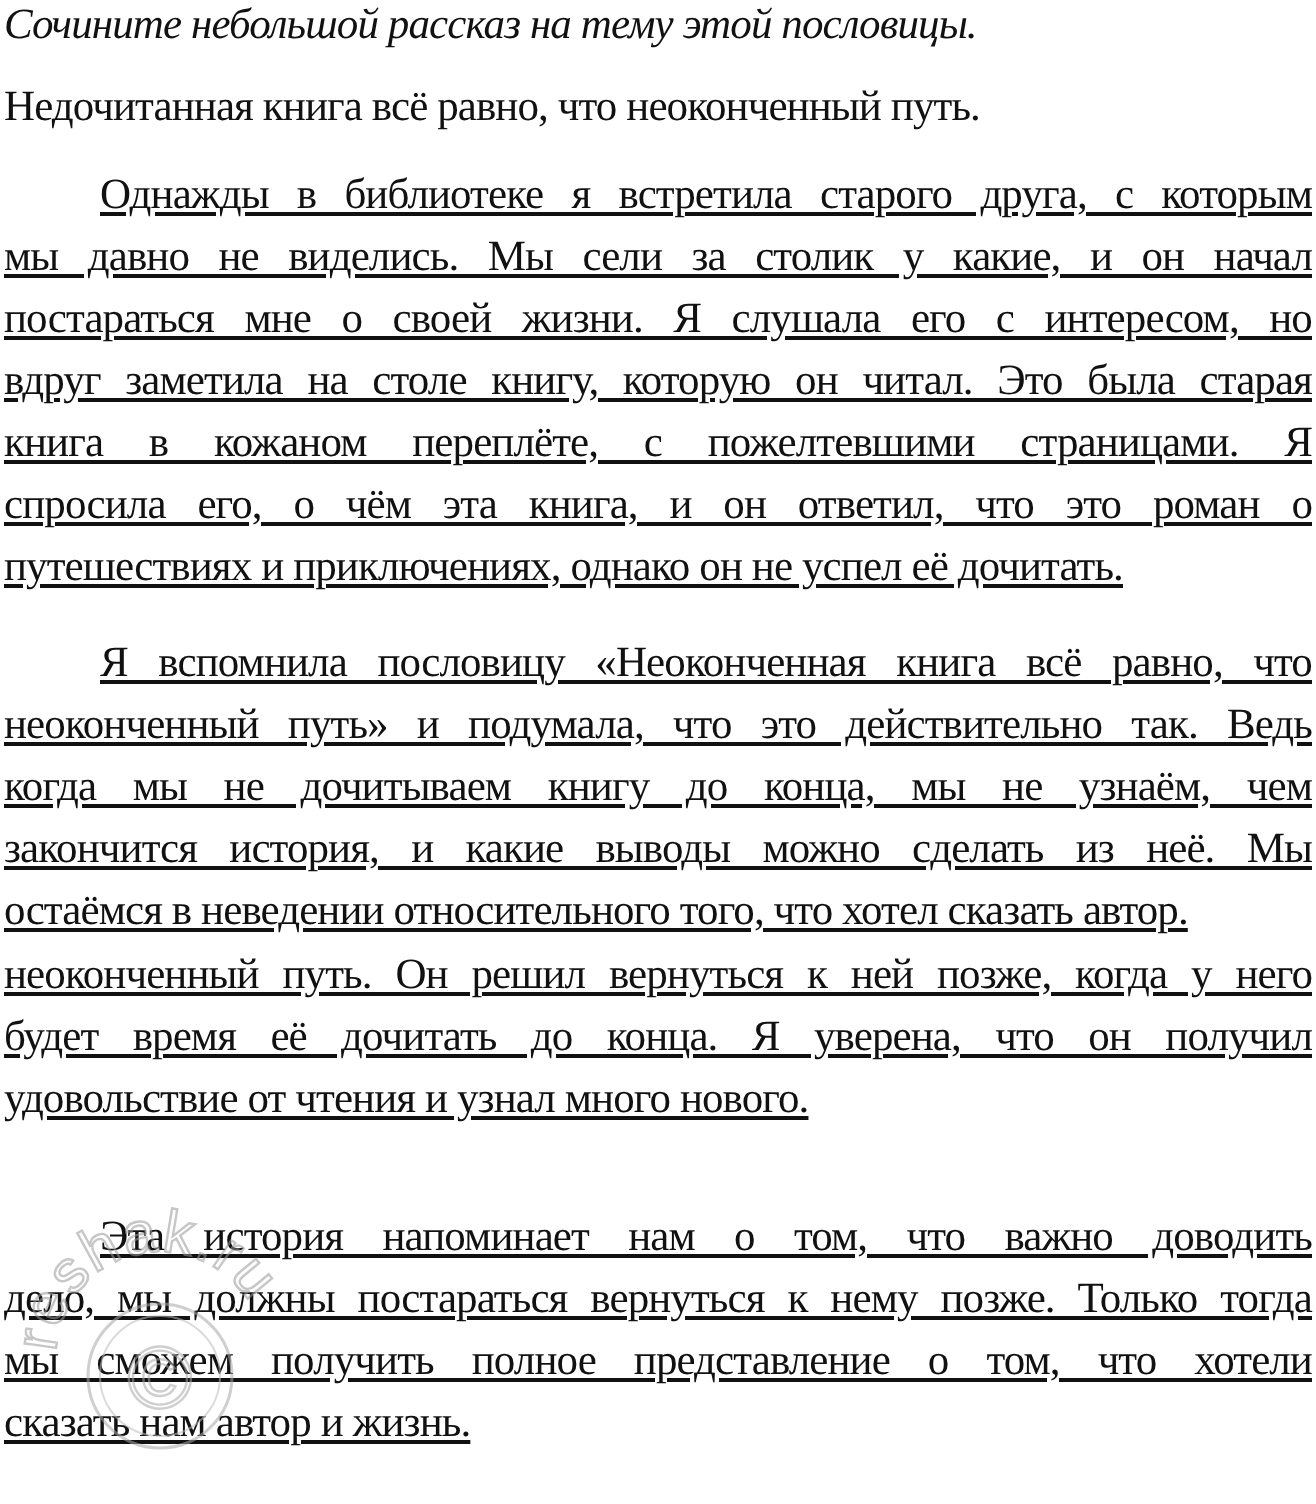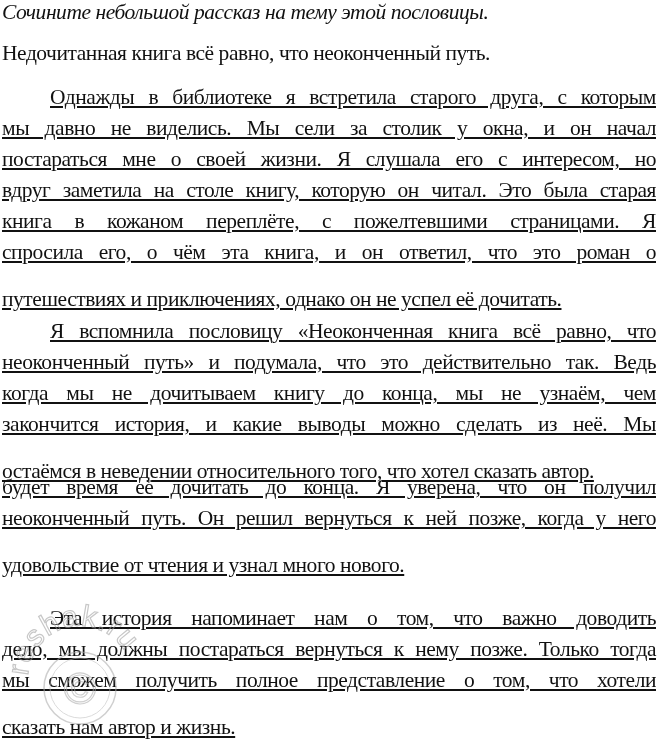--- a/index.html
+++ b/index.html
@@ -55,21 +55,20 @@
   .line {
     display: block;
     text-align: justify;
     text-align-last: justify;
     white-space: nowrap;
     overflow: visible;
     height: 31px;
   }
   .line.last {
     text-align-last: left;
-    margin-top: 16px;
   }
   .line.first {
     padding-left: 48px;
   }
   .para .line {
     text-indent: 0;
   }
   .watermark {
     position: absolute;
     left: 10px;
@@ -82,39 +81,39 @@
 </style>
 </head>
 <body>
 
 <div class="page">
   <div class="task">Сочините небольшой рассказ на тему этой пословицы.</div>
   <div class="proverb">Недочитанная книга всё равно, что неоконченный путь.</div>
 
   <div class="para" style="top:82px;">
     <span class="line first">Однажды в библиотеке я встретила старого друга, с которым</span>
-    <span class="line">мы давно не виделись. Мы сели за столик у окна, и он начал</span>
+    <span class="line">мы давно не виделись. Мы сели за столик у какие, и он начал</span>
     <span class="line">постараться мне о своей жизни. Я слушала его с интересом, но</span>
     <span class="line">вдруг заметила на столе книгу, которую он читал. Это была старая</span>
     <span class="line">книга в кожаном переплёте, с пожелтевшими страницами. Я</span>
     <span class="line">спросила его, о чём эта книга, и он ответил, что это роман о</span>
     <span class="line last">путешествиях и приключениях, однако он не успел её дочитать.</span>
   </div>
 
   <div class="para" style="top:316px;">
     <span class="line first">Я вспомнила пословицу «Неоконченная книга всё равно, что</span>
     <span class="line">неоконченный путь» и подумала, что это действительно так. Ведь</span>
     <span class="line">когда мы не дочитываем книгу до конца, мы не узнаём, чем</span>
     <span class="line">закончится история, и какие выводы можно сделать из неё. Мы</span>
     <span class="line last">остаёмся в неведении относительного того, что хотел сказать автор.</span>
   </div>
 
   <div class="para" style="top:472px;">
+    <span class="line">неоконченный путь. Он решил вернуться к ней позже, когда у него</span>
     <span class="line">будет время её дочитать до конца. Я уверена, что он получил</span>
-    <span class="line">неоконченный путь. Он решил вернуться к ней позже, когда у него</span>
     <span class="line last">удовольствие от чтения и узнал много нового.</span>
   </div>
 
   <div class="para" style="top:603px;">
     <span class="line first">Эта история напоминает нам о том, что важно доводить</span>
     <span class="line">дело, мы должны постараться вернуться к нему позже. Только тогда</span>
     <span class="line">мы сможем получить полное представление о том, что хотели</span>
     <span class="line last">сказать нам автор и жизнь.</span>
   </div>
 </div>

